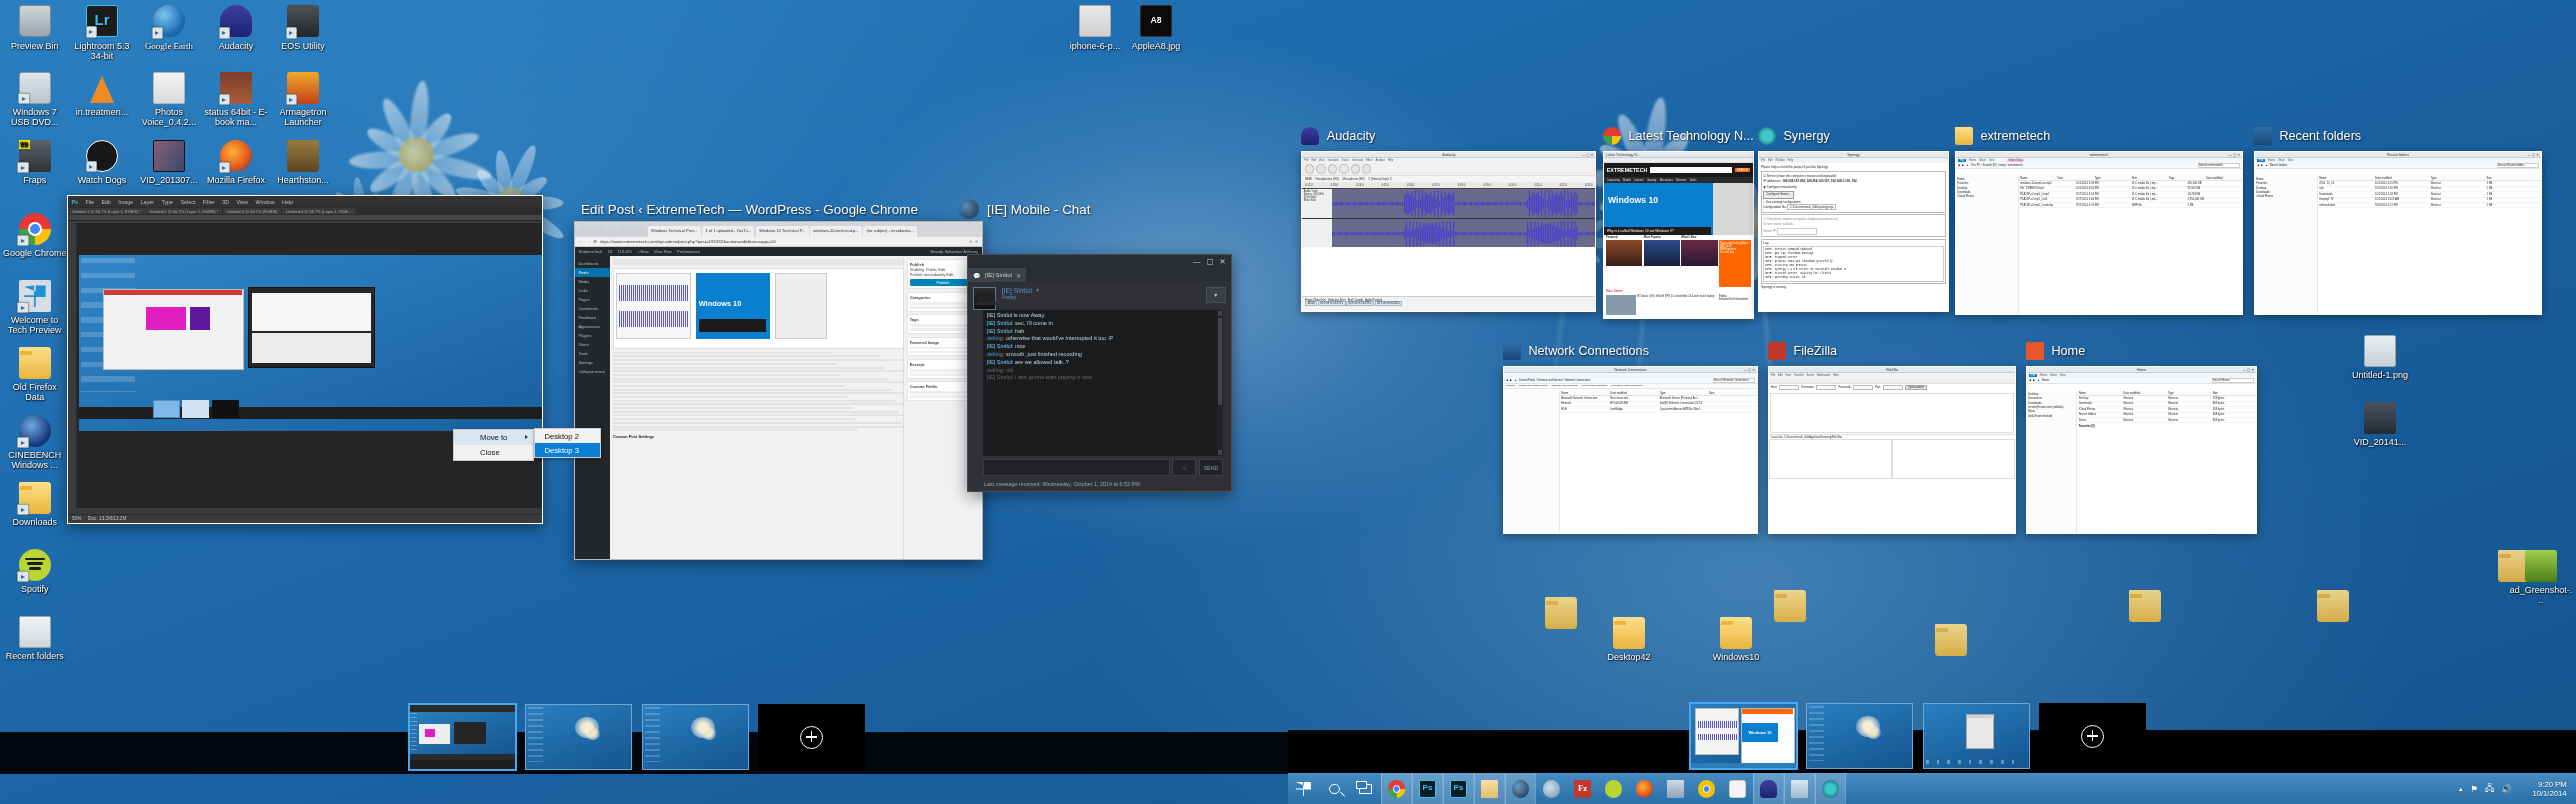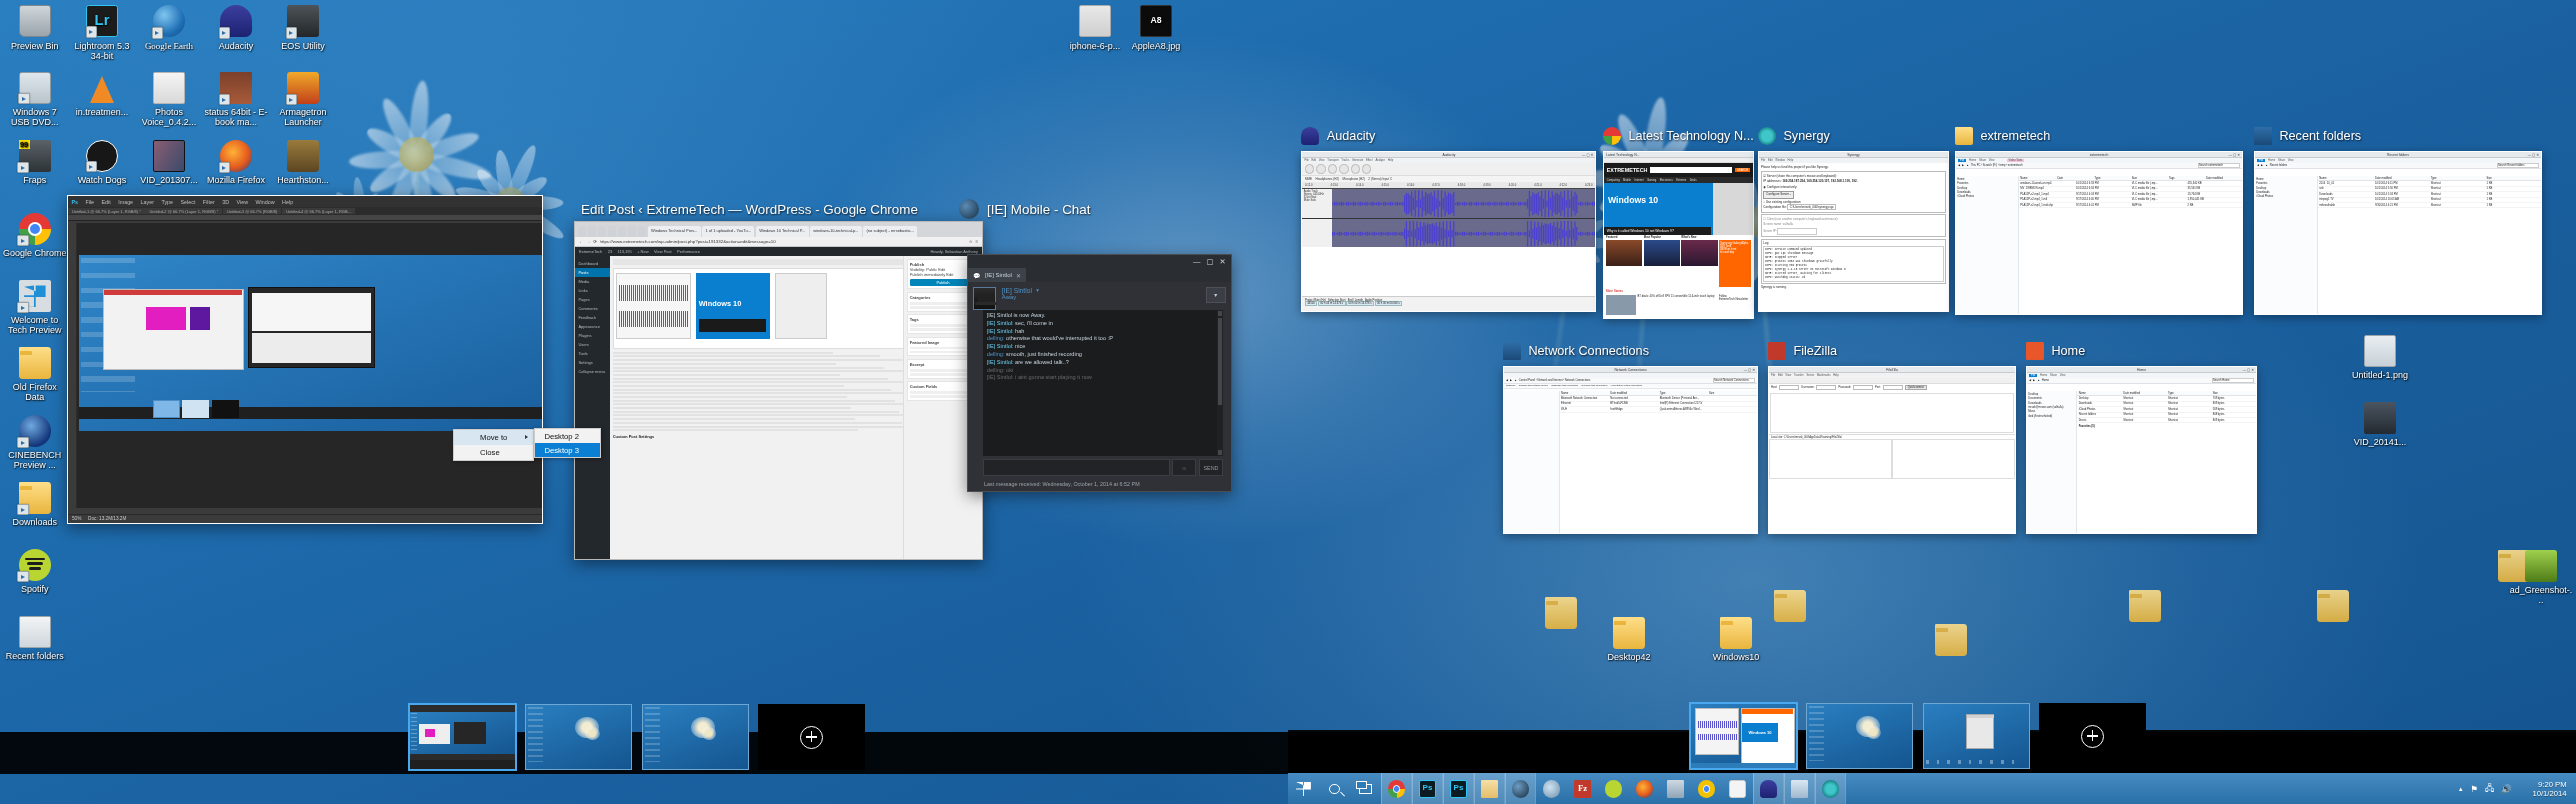--- a/index.html
+++ b/index.html
@@ -295,21 +295,21 @@
       <div class="dicon" style="left: 2.7px; top: 347px;">
         <div class="gfx" style="background: linear-gradient(rgb(255, 223, 138), rgb(233, 181, 61)); border-radius: 1.3px 3.4px 3.4px;">
           <i style="position: absolute; left: 1.3px; top: 4px; width: 12px; height: 4px; background: rgb(233, 181, 61); border-radius: 1.3px 1.3px 0px 0px; display: block;"></i>
         </div>
         <span class="lbl">Old Firefox Data</span>
       </div>
       <div class="dicon" style="left: 2.7px; top: 415px;">
         <div class="gfx" style="background: radial-gradient(circle at 38% 34%, rgb(111, 169, 224), rgb(19, 53, 122) 70%); border-radius: 50%;">
           <span class="shortcut-arrow"></span>
         </div>
-        <span class="lbl">CINEBENCH Preview ...</span>
+        <span class="lbl">CINEBENCH Windows ...</span>
       </div>
       <div class="dicon" style="left: 2.7px; top: 482px;">
         <div class="gfx" style="background: linear-gradient(rgb(255, 223, 138), rgb(233, 181, 61)); border-radius: 1.3px 3.4px 3.4px;">
           <i style="position: absolute; left: 1.3px; top: 4px; width: 12px; height: 4px; background: rgb(233, 181, 61); border-radius: 1.3px 1.3px 0px 0px; display: block;"></i>
           <span class="shortcut-arrow"></span>
         </div>
         <span class="lbl">Downloads</span>
       </div>
       <div class="dicon" style="left: 2.7px; top: 549px;">
         <div class="gfx" style="background: rgb(185, 213, 49); border-radius: 50%;">

